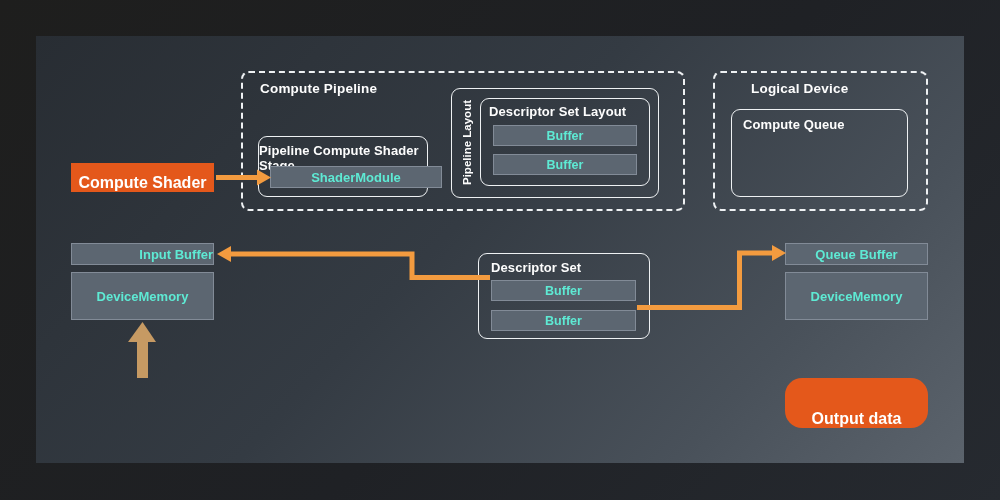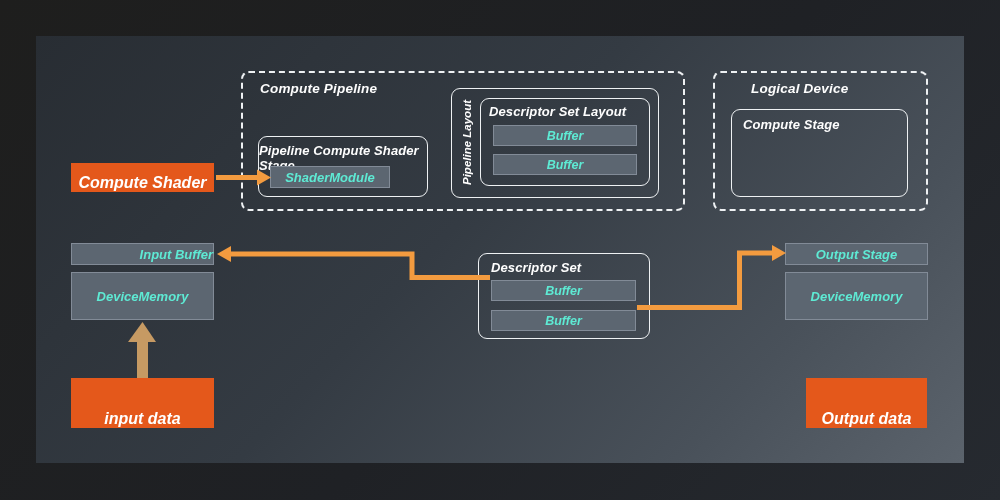--- a/index.html
+++ b/index.html
@@ -7,21 +7,21 @@
     position:relative;width:1000px;height:500px;overflow:hidden;
     background:linear-gradient(135deg,#1e1e1d 0%,#1f2125 55%,#262a30 100%);
     font-family:"Liberation Sans",sans-serif;
     font-weight:700;color:#fdfdfd;
     -webkit-font-smoothing:antialiased;
   }
   .panel{
     position:absolute;left:36px;top:36px;width:928px;height:427px;
     background:linear-gradient(133deg,#282d33 0%,#343b43 45%,#49515a 78%,#5b636c 100%);
   }
-  .abs{position:absolute;box-sizing:border-box;font-style:italic;}
+  .abs{position:absolute;box-sizing:border-box;}
   .dashed-group{
     border:2.5px dashed #eef1f3;border-radius:8px;
   }
   .group-title{font-size:13.5px;letter-spacing:.2px;}
   .white-box{
     border:1.6px solid #eef1f3;border-radius:9px;background:transparent;
   }
   .small-title{font-size:13px;letter-spacing:.1px;}
   .gray-box{
     background:#5c6671;border:1px solid #828b97;
@@ -46,68 +46,65 @@
 <body>
 
 <div class="stage">
   <div class="panel"></div>
 
   <div class="abs dashed-group" style="left:241px;top:71px;width:444px;height:140px;">
     <div class="abs group-title" style="left:17px;top:8px;">Compute Pipeline</div>
 
     <div class="abs white-box" style="left:15px;top:63px;width:170px;height:61px;">
       <div class="abs small-title ctr" style="left:0;top:6px;width:100%;">Pipeline Compute Shader Stage</div>
-      <div class="abs gray-box" style="left:11px;top:29px;width:120px;height:22px;">
+      <div class="abs gray-box" style="left:11px;top:29px;width:172px;height:22px;">
         <span>ShaderModule</span>
       </div>
     </div>
 
     <div class="abs white-box" style="left:208px;top:15px;width:208px;height:110px;">
       <div class="abs vlabel" style="left:3px;top:0;width:24px;height:100%;">Pipeline Layout</div>
       <div class="abs white-box" style="left:28px;top:9px;width:170px;height:88px;">
         <div class="abs small-title" style="left:8px;top:5px;">Descriptor Set Layout</div>
         <div class="abs gray-box sm" style="left:12px;top:26px;width:144px;height:21px;">Buffer</div>
         <div class="abs gray-box sm" style="left:12px;top:55px;width:144px;height:21px;">Buffer</div>
       </div>
     </div>
   </div>
 
   <div class="abs dashed-group" style="left:713px;top:71px;width:215px;height:140px;">
     <div class="abs group-title" style="left:16px;top:8px;padding-left:20px;">Logical Device</div>
     <div class="abs white-box" style="left:16px;top:36px;width:177px;height:88px;">
-      <div class="abs small-title" style="left:11px;top:7px;">Compute Stage</div>
+      <div class="abs small-title" style="left:11px;top:7px;">Compute Queue</div>
     </div>
   </div>
 
   <div class="abs orange-box" style="left:71px;top:163px;width:143px;height:29px;">
     <span>Compute Shader</span>
   </div>
   <div class="abs gray-box" style="left:71px;top:243px;width:143px;height:22px;justify-content:flex-end;">
     <span>Input Buffer</span>
   </div>
   <div class="abs gray-box" style="left:71px;top:272px;width:143px;height:48px;">
     <span>DeviceMemory</span>
   </div>
-  <div class="abs orange-box" style="left:71px;top:378px;width:143px;height:50px;">
-    <span>input data</span>
-  </div>
 
   <div class="abs white-box" style="left:478px;top:241px;width:172px;height:86px;margin-top:12px;">
     <div class="abs small-title" style="left:12px;top:6px;">Descriptor Set</div>
     <div class="abs gray-box sm" style="left:12px;top:26px;width:145px;height:21px;">Buffer</div>
     <div class="abs gray-box sm" style="left:12px;top:56px;width:145px;height:21px;">Buffer</div>
   </div>
 
   <div class="abs gray-box" style="left:785px;top:243px;width:143px;height:22px;">
-    <span>Output Stage</span>
+    <span>Queue Buffer</span>
   </div>
   <div class="abs gray-box" style="left:785px;top:272px;width:143px;height:48px;">
     <span>DeviceMemory</span>
   </div>
-  <div class="abs orange-box" style="left:806px;top:378px;width:121px;height:50px;">
+  <div class="abs orange-box" style="left:785px;top:378px;width:143px;height:50px;border-radius:17px;">
     <span>Output data</span>
   </div>
 
   <svg class="arrows" viewBox="0 0 1000 500">
 
     <g>
       <path d="M216 177.5 H257" stroke="#f39b3f" stroke-width="5" fill="none"></path>
       <polygon points="257,169.5 271,177.5 257,185.5" fill="#f39b3f"></polygon>
     </g>
 

